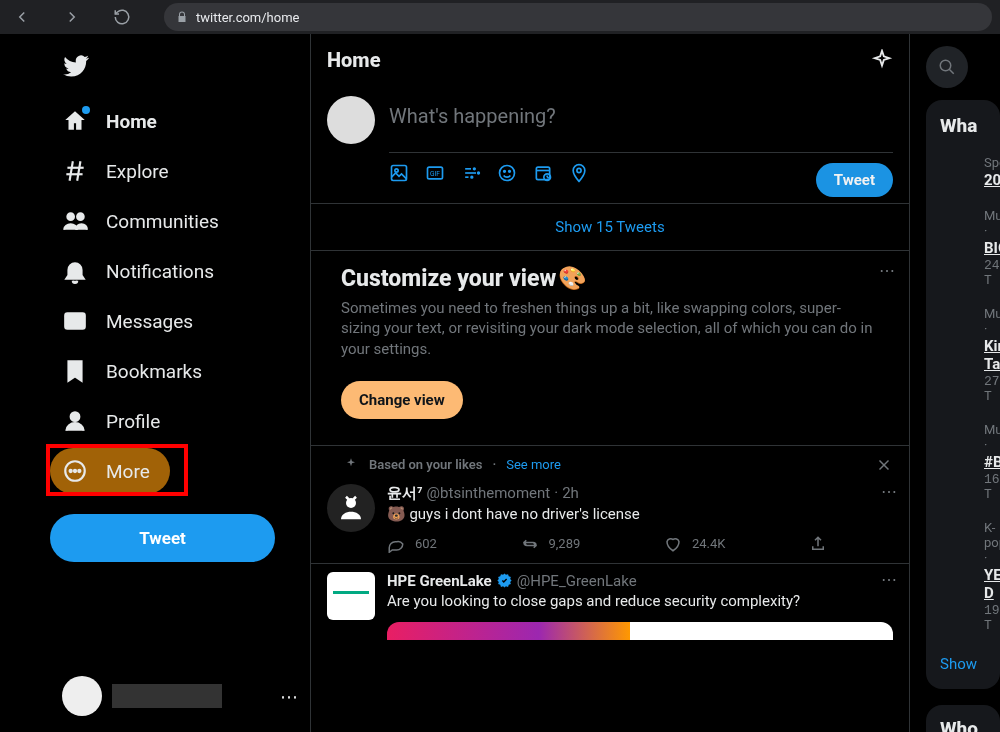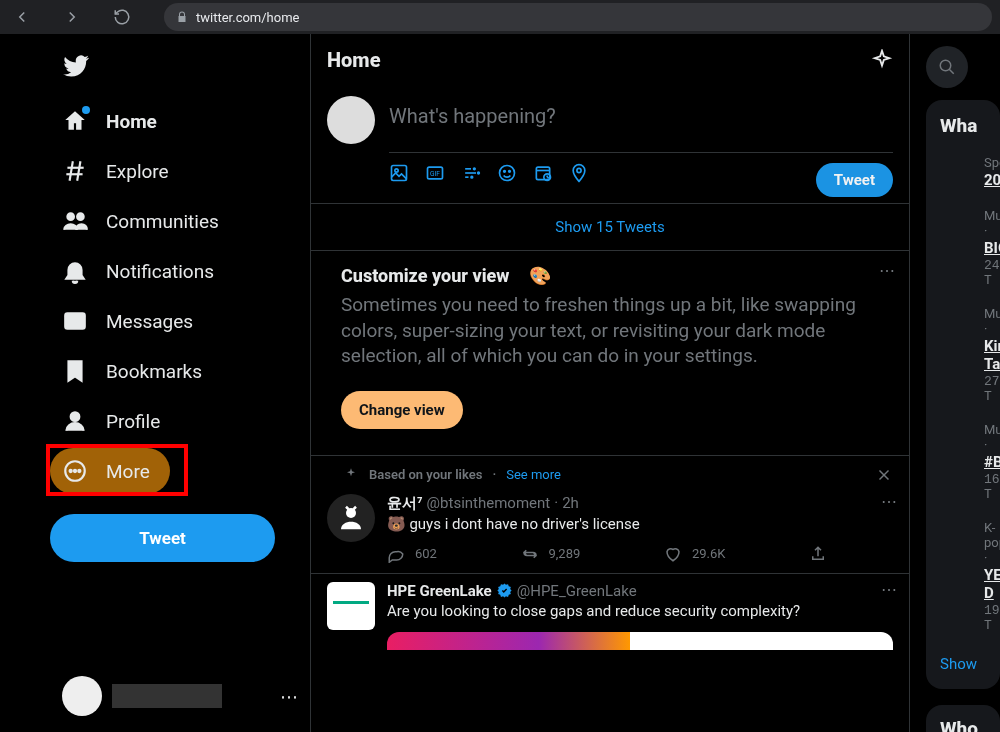--- a/index.html
+++ b/index.html
@@ -53,22 +53,22 @@
 .compose-icons { display: flex; gap: 16px; }
 .compose-icons .ci { width: 20px; height: 20px; color: #1d9bf0; display: flex; align-items: center; justify-content: center; }
 .compose-icons .ci svg { width: 20px; height: 20px; fill: none; stroke: #1d9bf0; stroke-width: 2; }
 .tweet-btn-sm { background: #1d9bf0; color: #fff; font-weight: 700; font-size: 15px; border: none; border-radius: 9999px; padding: 8px 18px; cursor: pointer; opacity: 0.95; }
 
 .divider { height: 1px; background: #2f3336; }
 .show-tweets { text-align: center; padding: 14px; color: #1d9bf0; font-size: 15px; cursor: pointer; border-bottom: 1px solid #2f3336; }
 
 .customize-card { border-bottom: 1px solid #2f3336; padding: 14px 30px 26px; position: relative; }
 .customize-card .more-dots { position: absolute; top: 10px; right: 14px; color: #71767b; cursor: pointer; }
-.customize-card h3 { font-size: 18px; font-weight: 800; margin-bottom: 6px; display: flex; align-items: center; gap: 20px; }
-.customize-card p { color: #71767b; font-size: 19px; line-height: 1.35; margin-bottom: 22px; }
+.customize-card h3 { font-size: 23px; font-weight: 800; margin-bottom: 6px; display: flex; align-items: center; gap: 2px; }
+.customize-card p { color: #71767b; font-size: 15px; line-height: 1.35; margin-bottom: 22px; }
 .change-view-btn { background: #fdba74; color: #0f1419; font-weight: 700; font-size: 15px; border: none; border-radius: 9999px; padding: 10px 18px; cursor: pointer; }
 
 .context-row { display: flex; align-items: center; gap: 10px; padding: 10px 16px 2px 58px; color: #71767b; font-size: 13px; font-weight: 600; position: relative; justify-content: space-between; }
 .context-row .ctx-icon { position: absolute; left: 32px; width: 16px; height: 16px; }
 .context-row .see-more { color: #1d9bf0; font-weight: 400; }
 .context-row .dismiss { margin-left: auto; width: 18px; height: 18px; cursor: pointer; color: #71767b; }
 
 .tweet-card { padding: 8px 16px 10px; border-bottom: 1px solid #2f3336; display: flex; gap: 12px; position: relative; }
 .tweet-card .avatar { width: 48px; height: 48px; border-radius: 50%; background: #555; flex-shrink: 0; }
 .tweet-card .avatar.sq { border-radius: 6px; background: #fff; }
@@ -354,21 +354,21 @@
           <div class="ta">
               <svg viewBox="0 0 24 24">
                 <path d="M7 7l-3 3 3 3M4 10h12a4 4 0 0 1 4 4v1M17 17l3-3-3-3M20 14H8a4 4 0 0 1-4-4V9"></path>
               </svg>
               <span>9,289</span>
             </div>
           <div class="ta">
               <svg viewBox="0 0 24 24">
                 <path d="M12 21s-8-5-8-12a5 5 0 0 1 8-3 5 5 0 0 1 8 3c0 7-8 12-8 12z"></path>
               </svg>
-              <span>29.6K</span>
+              <span>24.4K</span>
             </div>
           <div class="ta">
               <svg viewBox="0 0 24 24">
                 <path d="M12 3v12M8 7l4-4 4 4M5 15v4h14v-4"></path>
               </svg>
             </div>
         </div>
       </div>
     </div>
 

